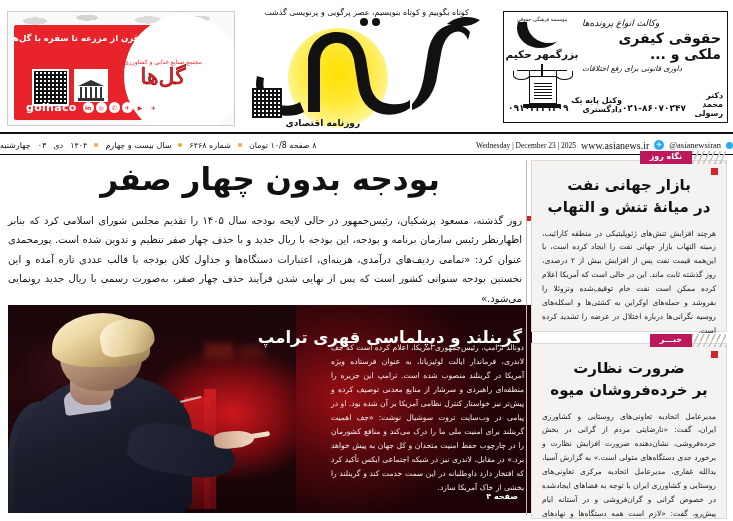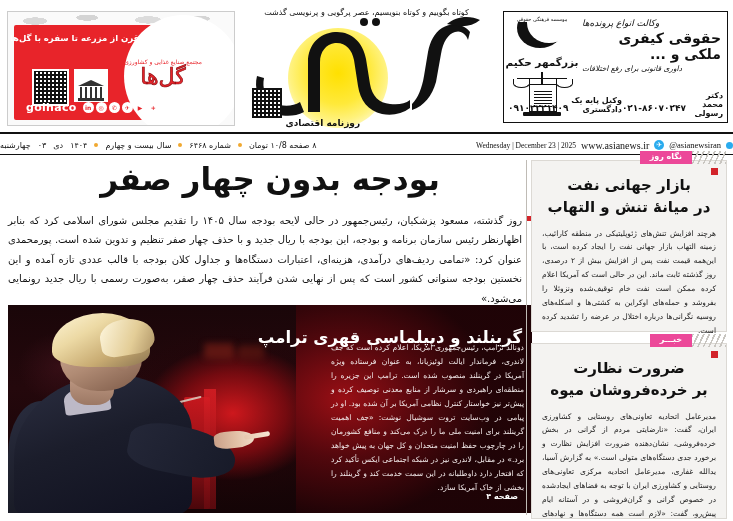--- a/index.html
+++ b/index.html
@@ -65,21 +65,21 @@
     background:repeating-linear-gradient(0deg,#111 0 1px,#fff 1px 3px);
   }
   .legal-logo .scales .base{
     position:absolute;left:10px;top:46px;width:38px;height:4px;
     background:#111;border-radius:1px;
   }
   .legal-logo .inst-name{
     font-size:5px;color:#111;margin-top:1px;white-space:nowrap;
   }
   .legal-logo .brand{
-    font-size:10.5px;font-weight:bold;color:#111;margin-top:8px;white-space:nowrap;
+    font-size:10.5px;font-weight:bold;color:#111;margin-top:0px;white-space:nowrap;
     letter-spacing:-0.2px;
   }
   .legal-text{
     flex:1;display:flex;flex-direction:column;align-items:flex-end;
     justify-content:flex-start;padding:6px 6px 3px 2px;text-align:right;
   }
   .legal-text .l1{font-size:9px;color:#111;font-style:italic;margin-bottom:2px;}
   .legal-text .l2{font-size:14px;font-weight:bold;color:#111;margin-bottom:2px;letter-spacing:0.5px;}
   .legal-text .l3{font-size:7.5px;color:#111;font-style:italic;margin-bottom:4px;}
   .legal-foot{
@@ -373,21 +373,21 @@
     position:relative;width:196px;box-sizing:border-box;
     background:#f4f3f1;border:1px solid #dcd9d4;
   }
   .side-card.one{height:172px;}
   .side-card.two{margin-top:11px;height:176px;}
   .side-tag{
     position:absolute;right:0;top:-10px;height:13px;
     display:flex;flex-direction:row-reverse;align-items:center;
   }
   .side-tag .label{
-    background:#ec4899;color:#fff;font-size:8px;font-weight:bold;
+    background:#be185d;color:#fff;font-size:8px;font-weight:bold;
     padding:1px 10px 2px 10px;line-height:1.35;letter-spacing:1px;
   }
   .side-tag .hatch{
     width:34px;height:13px;
     background:repeating-linear-gradient(115deg,#c8c5c0 0 1.6px,transparent 1.6px 5px);
   }
   .side-sq{
     position:absolute;right:8px;top:7px;width:7px;height:7px;background:#d2232a;
   }
   .side-title{

